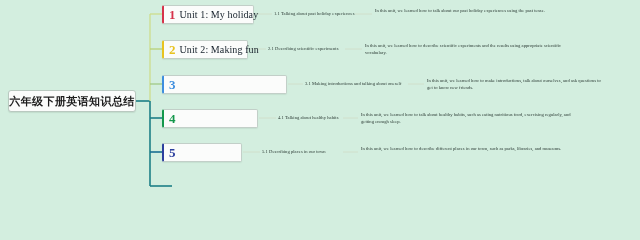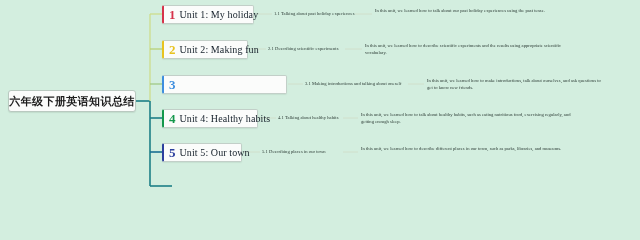--- a/index.html
+++ b/index.html
@@ -154,25 +154,23 @@
   <div class="desc" style="left:365px; top:42px; width:208px;">In this unit, we learned how to describe scientific experiments and the results using appropriate scientific vocabulary.</div>
 
   <div class="unit-node" style="left:162px; top:75px; width:125px; border-left:2px solid #3e8ede;">
     <span class="num" style="color:#3e8ede;">3</span>
   </div>
   <div class="sub-topic" style="left:305px; top:81px;">3.1 Making introductions and talking about oneself</div>
   <div class="desc" style="left:427px; top:77px; width:180px;">In this unit, we learned how to make introductions, talk about ourselves, and ask questions to get to know new friends.</div>
 
   <div class="unit-node" style="left:162px; top:109px; width:96px; border-left:2px solid #14984c;">
     <span class="num" style="color:#14984c;">4</span>
-    <span class="unit-label">Unit 4: Healthy habits</span>
   </div>
   <div class="sub-topic" style="left:278px; top:115px;">4.1 Talking about healthy habits</div>
   <div class="desc" style="left:361px; top:111px; width:212px;">In this unit, we learned how to talk about healthy habits, such as eating nutritious food, exercising regularly, and getting enough sleep.</div>
 
   <div class="unit-node" style="left:162px; top:143px; width:80px; border-left:2px solid #2c3f9e;">
     <span class="num" style="color:#2c3f9e;">5</span>
-    <span class="unit-label">Unit 5: Our town</span>
   </div>
   <div class="sub-topic" style="left:262px; top:149px;">5.1 Describing places in our town</div>
   <div class="desc" style="left:361px; top:145px; width:205px;">In this unit, we learned how to describe different places in our town, such as parks, libraries, and museums.</div>
 
 </div>
 
 </body></html>

